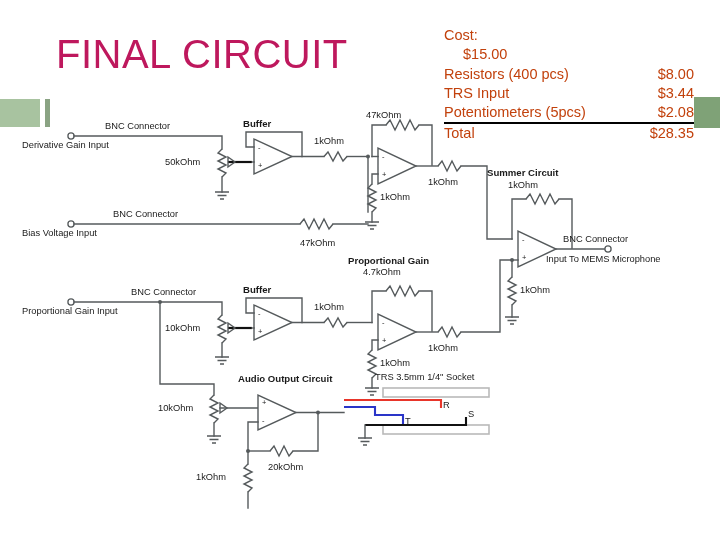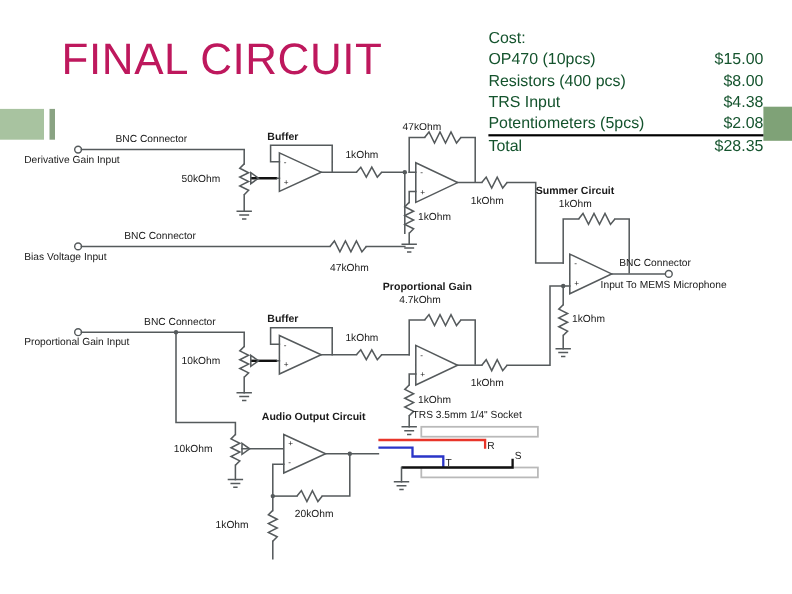--- a/index.html
+++ b/index.html
@@ -55,21 +55,21 @@
     background: #7fa277;
   }
   
   #cost-table {
     position: absolute;
     left: 444px;
     top: 26px;
     width: 250px;
     font-size: 14.5px;
     line-height: 19.3px;
-    color: #14532d;
+    color: #c2410c;
   }
   #cost-table .cost-row {
     display: flex;
     justify-content: space-between;
     align-items: baseline;
     white-space: nowrap;
   }
   #cost-table .cost-row.underlined {
     border-bottom: 2.2px solid #000;
     padding-bottom: 0px;
@@ -144,30 +144,29 @@
   <div class="deco-block-left"></div>
   <div class="deco-bar-left"></div>
   <div class="deco-block-right"></div>
 
   <div id="cost-table">
     <div class="cost-row">
       <span class="cost-label">Cost:</span>
       <span class="cost-value"></span>
     </div>
     <div class="cost-row">
-      <span class="cost-label">OP470 (10pcs)</span>
       <span class="cost-value">$15.00</span>
     </div>
     <div class="cost-row">
       <span class="cost-label">Resistors (400 pcs)</span>
       <span class="cost-value">$8.00</span>
     </div>
     <div class="cost-row">
       <span class="cost-label">TRS Input</span>
-      <span class="cost-value">$4.38</span>
+      <span class="cost-value">$3.44</span>
     </div>
     <div class="cost-row underlined">
       <span class="cost-label">Potentiometers (5pcs)</span>
       <span class="cost-value">$2.08</span>
     </div>
     <div class="cost-row">
       <span class="cost-label">Total</span>
       <span class="cost-value">$28.35</span>
     </div>
   </div>

